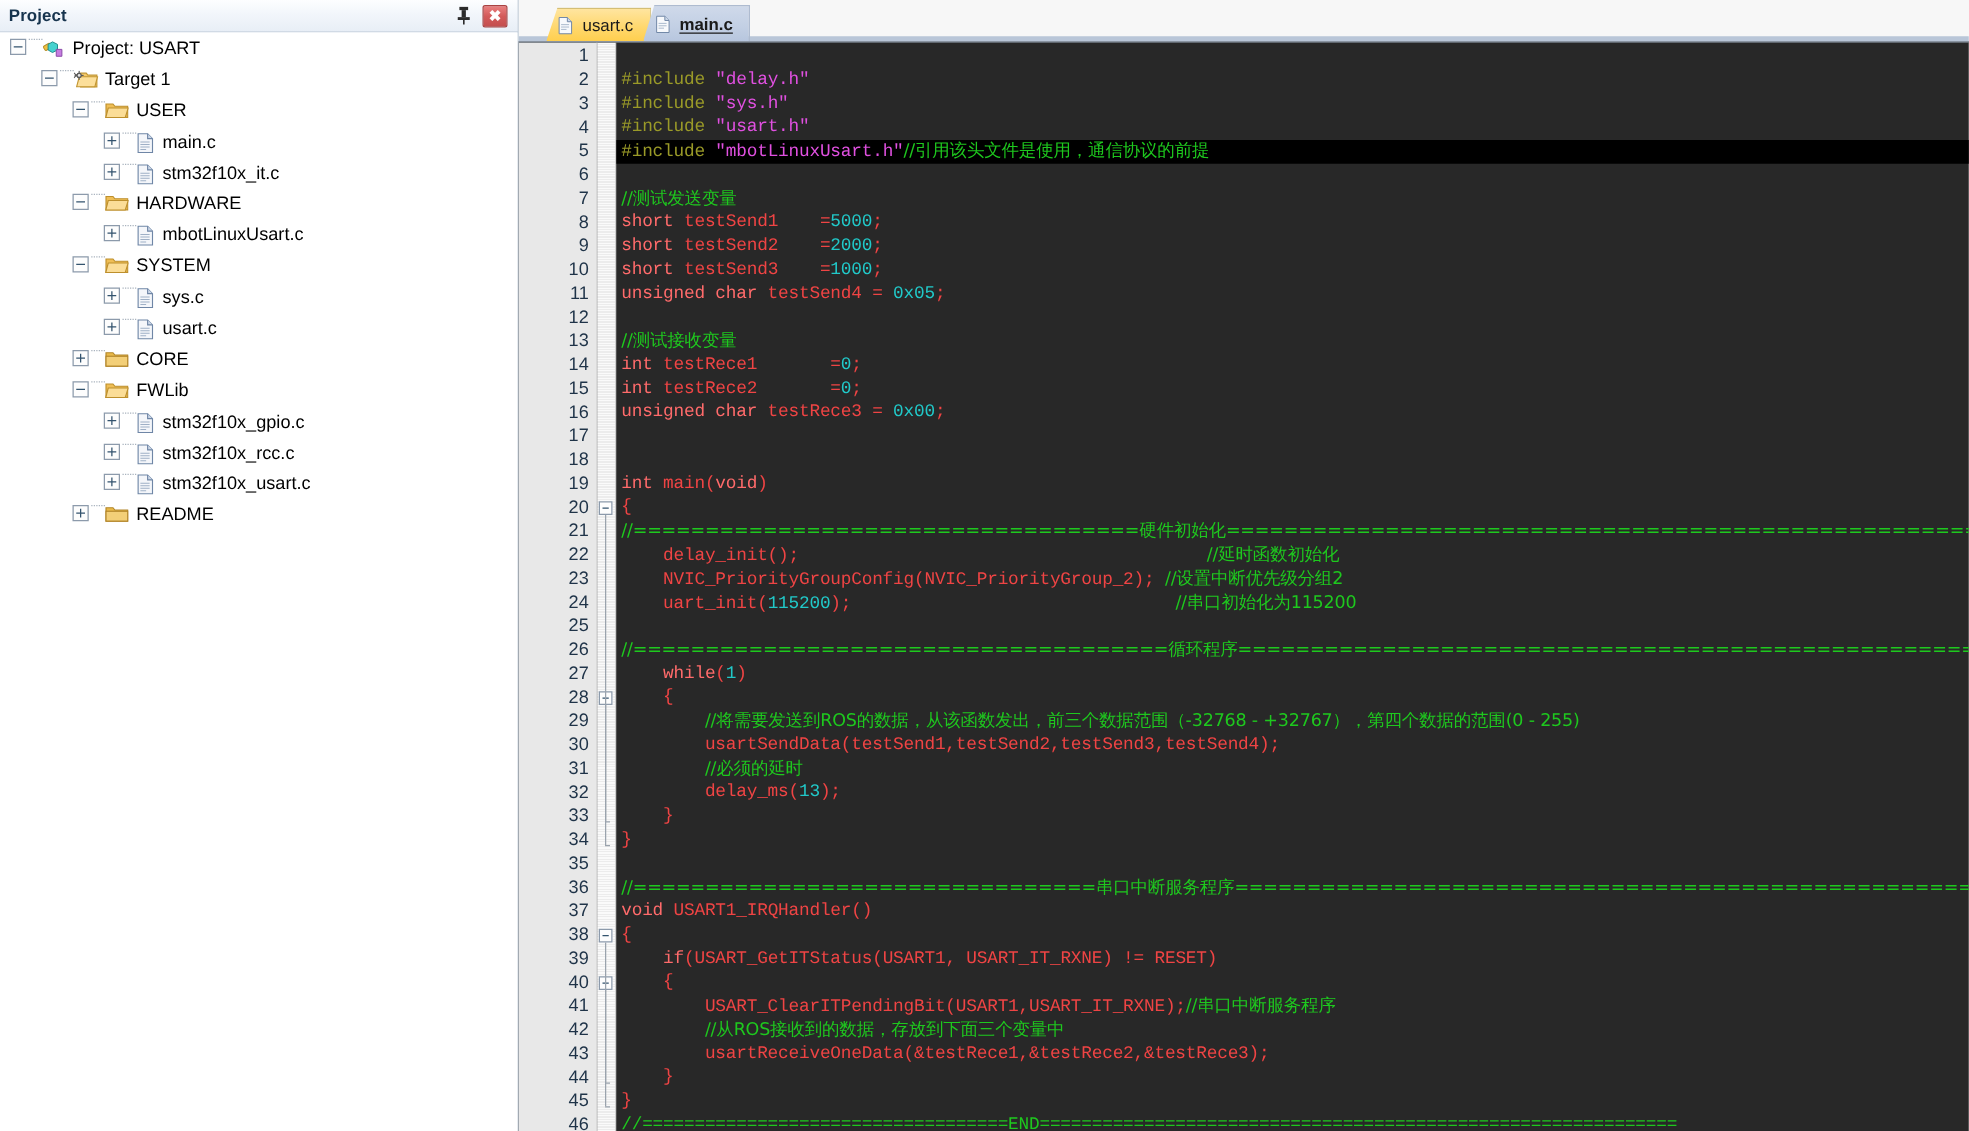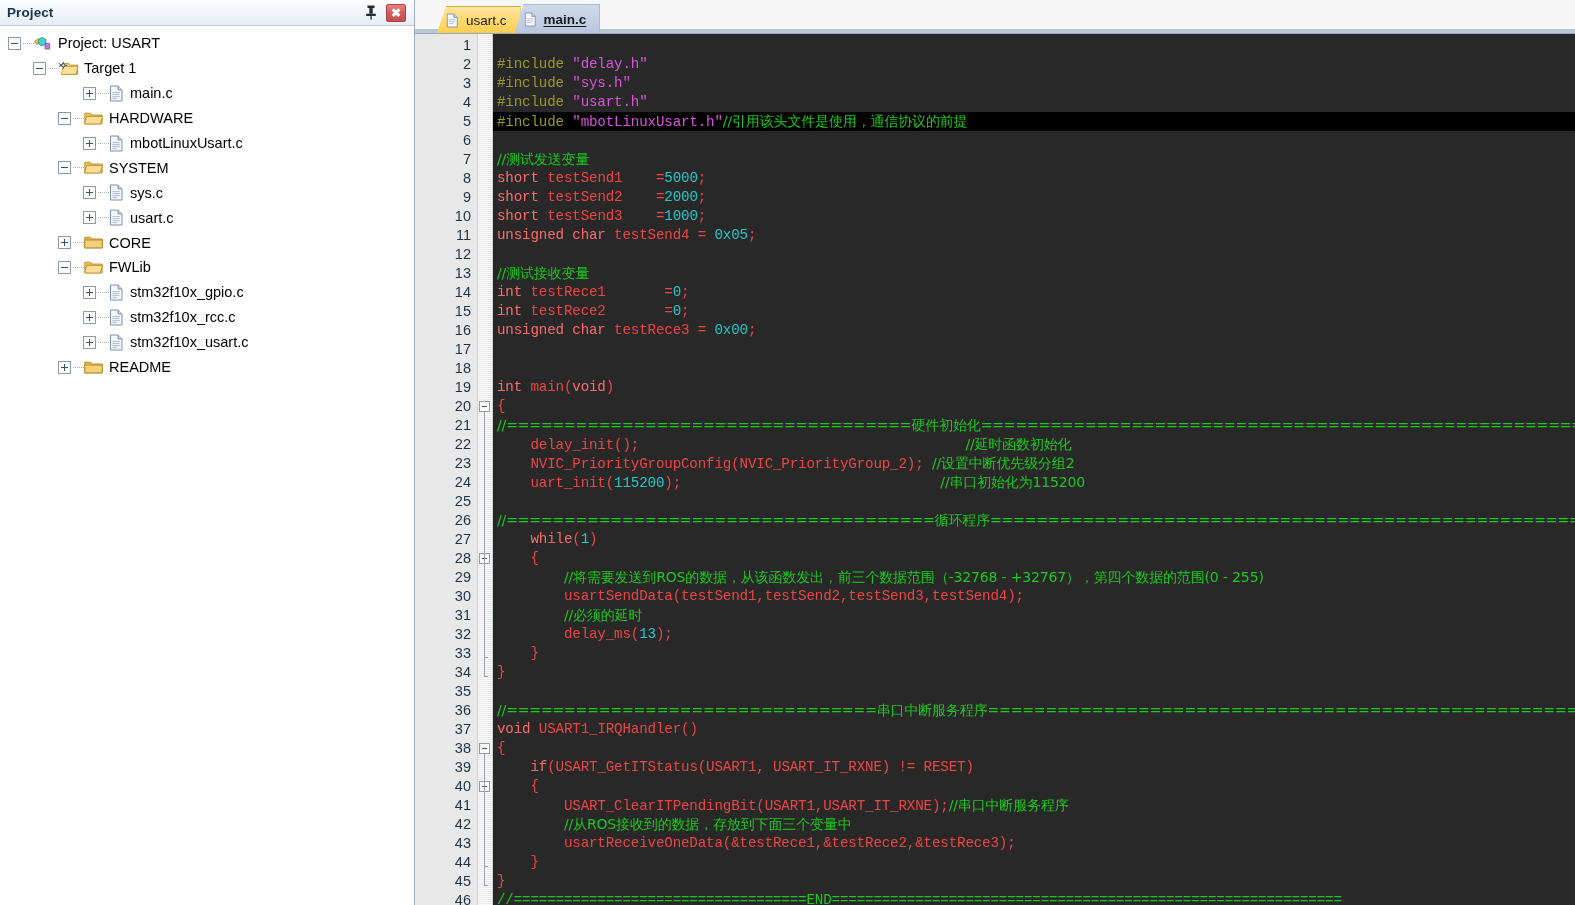--- a/index.html
+++ b/index.html
@@ -46,21 +46,21 @@
   .close-btn span { color: #fff; font-size: 12px; font-weight: bold; line-height: 1; }
 
   #tree {
     flex: 1; overflow: hidden;
     padding-top: 5px;
     position: relative;
     background: #fff;
   }
   .trow {
     height: 24.9px;
-    display: flex; align-items: center;
+    display: flex; align-items: flex-start;
     font-size: 14.5px; color: #000;
     white-space: nowrap;
     position: relative;
     cursor: default;
   }
   .trow .lbl { padding-left: 6px; }
   .ind { display: inline-block; height: 100%; flex: 0 0 auto; }
   .exp {
     width: 13px; height: 13px; flex: 0 0 13px;
     border: 1px solid #8c9aab;
@@ -228,34 +228,60 @@
                 <rect x="3.9" y="0.7" width="0.9" height="7.2"></rect>
                 <rect x="0.7" y="3.9" width="7.2" height="0.9"></rect>
                 <rect x="1.6" y="1.6" width="0.9" height="5.5" transform="rotate(-45 2 4.3)"></rect>
                 <rect x="1.6" y="1.6" width="0.9" height="5.5" transform="rotate(45 2.05 4.3)"></rect>
               </g>
               <circle cx="4.3" cy="4.3" r="1.1" fill="#e9e9e9"></circle>
             </svg></span>
           <span class="lbl">Target 1</span>
         </div>
         <div class="trow">
+          <span class="ind" style="width: 58px;"></span>
+          <span class="exp"></span>
+          <span class="dots"></span>
+          <span class="ic ic-folder"><svg width="19" height="15" viewBox="0 0 19 15">
+              <path d="M0.8 2.2 h5.6 l1.5 1.8 h10.3 v8.9 H0.8 z" fill="#efbe56" stroke="#bd8f2c" stroke-width="0.9"></path>
+              <path d="M2.6 5.4 h16 l-2.4 7.6 H0.6 z" fill="#fbdd97" stroke="#bd8f2c" stroke-width="0.9"></path>
+            </svg></span>
+          <span class="lbl">USER</span>
+        </div>
+        <div class="trow">
           <span class="ind" style="width: 83px;"></span>
           <span class="exp plus"></span>
           <span class="dots"></span>
           <span class="ic ic-file"><svg width="15" height="17" viewBox="0 0 15 17">
               <path d="M1.5 1 h7.6 l3.9 3.9 v11.1 H1.5 z" fill="#f4f6fa" stroke="#6f86a6" stroke-width="0.9"></path>
               <path d="M9.1 1 v3.9 h3.9" fill="#cdd8e8" stroke="#6f86a6" stroke-width="0.9"></path>
               <g stroke="#9fb0c6" stroke-width="0.8">
                 <path d="M3.3 7.6 h7.4"></path>
                 <path d="M3.3 9.6 h7.4"></path>
                 <path d="M3.3 11.6 h7.4"></path>
                 <path d="M3.3 13.6 h4.6"></path>
               </g>
             </svg></span>
           <span class="lbl">main.c</span>
+        </div>
+        <div class="trow">
+          <span class="ind" style="width: 83px;"></span>
+          <span class="exp plus"></span>
+          <span class="dots"></span>
+          <span class="ic ic-file"><svg width="15" height="17" viewBox="0 0 15 17">
+              <path d="M1.5 1 h7.6 l3.9 3.9 v11.1 H1.5 z" fill="#f4f6fa" stroke="#6f86a6" stroke-width="0.9"></path>
+              <path d="M9.1 1 v3.9 h3.9" fill="#cdd8e8" stroke="#6f86a6" stroke-width="0.9"></path>
+              <g stroke="#9fb0c6" stroke-width="0.8">
+                <path d="M3.3 7.6 h7.4"></path>
+                <path d="M3.3 9.6 h7.4"></path>
+                <path d="M3.3 11.6 h7.4"></path>
+                <path d="M3.3 13.6 h4.6"></path>
+              </g>
+            </svg></span>
+          <span class="lbl">stm32f10x_it.c</span>
         </div>
         <div class="trow">
           <span class="ind" style="width: 58px;"></span>
           <span class="exp"></span>
           <span class="dots"></span>
           <span class="ic ic-folder"><svg width="19" height="15" viewBox="0 0 19 15">
               <path d="M0.8 2.2 h5.6 l1.5 1.8 h10.3 v8.9 H0.8 z" fill="#efbe56" stroke="#bd8f2c" stroke-width="0.9"></path>
               <path d="M2.6 5.4 h16 l-2.4 7.6 H0.6 z" fill="#fbdd97" stroke="#bd8f2c" stroke-width="0.9"></path>
             </svg></span>
           <span class="lbl">HARDWARE</span>

